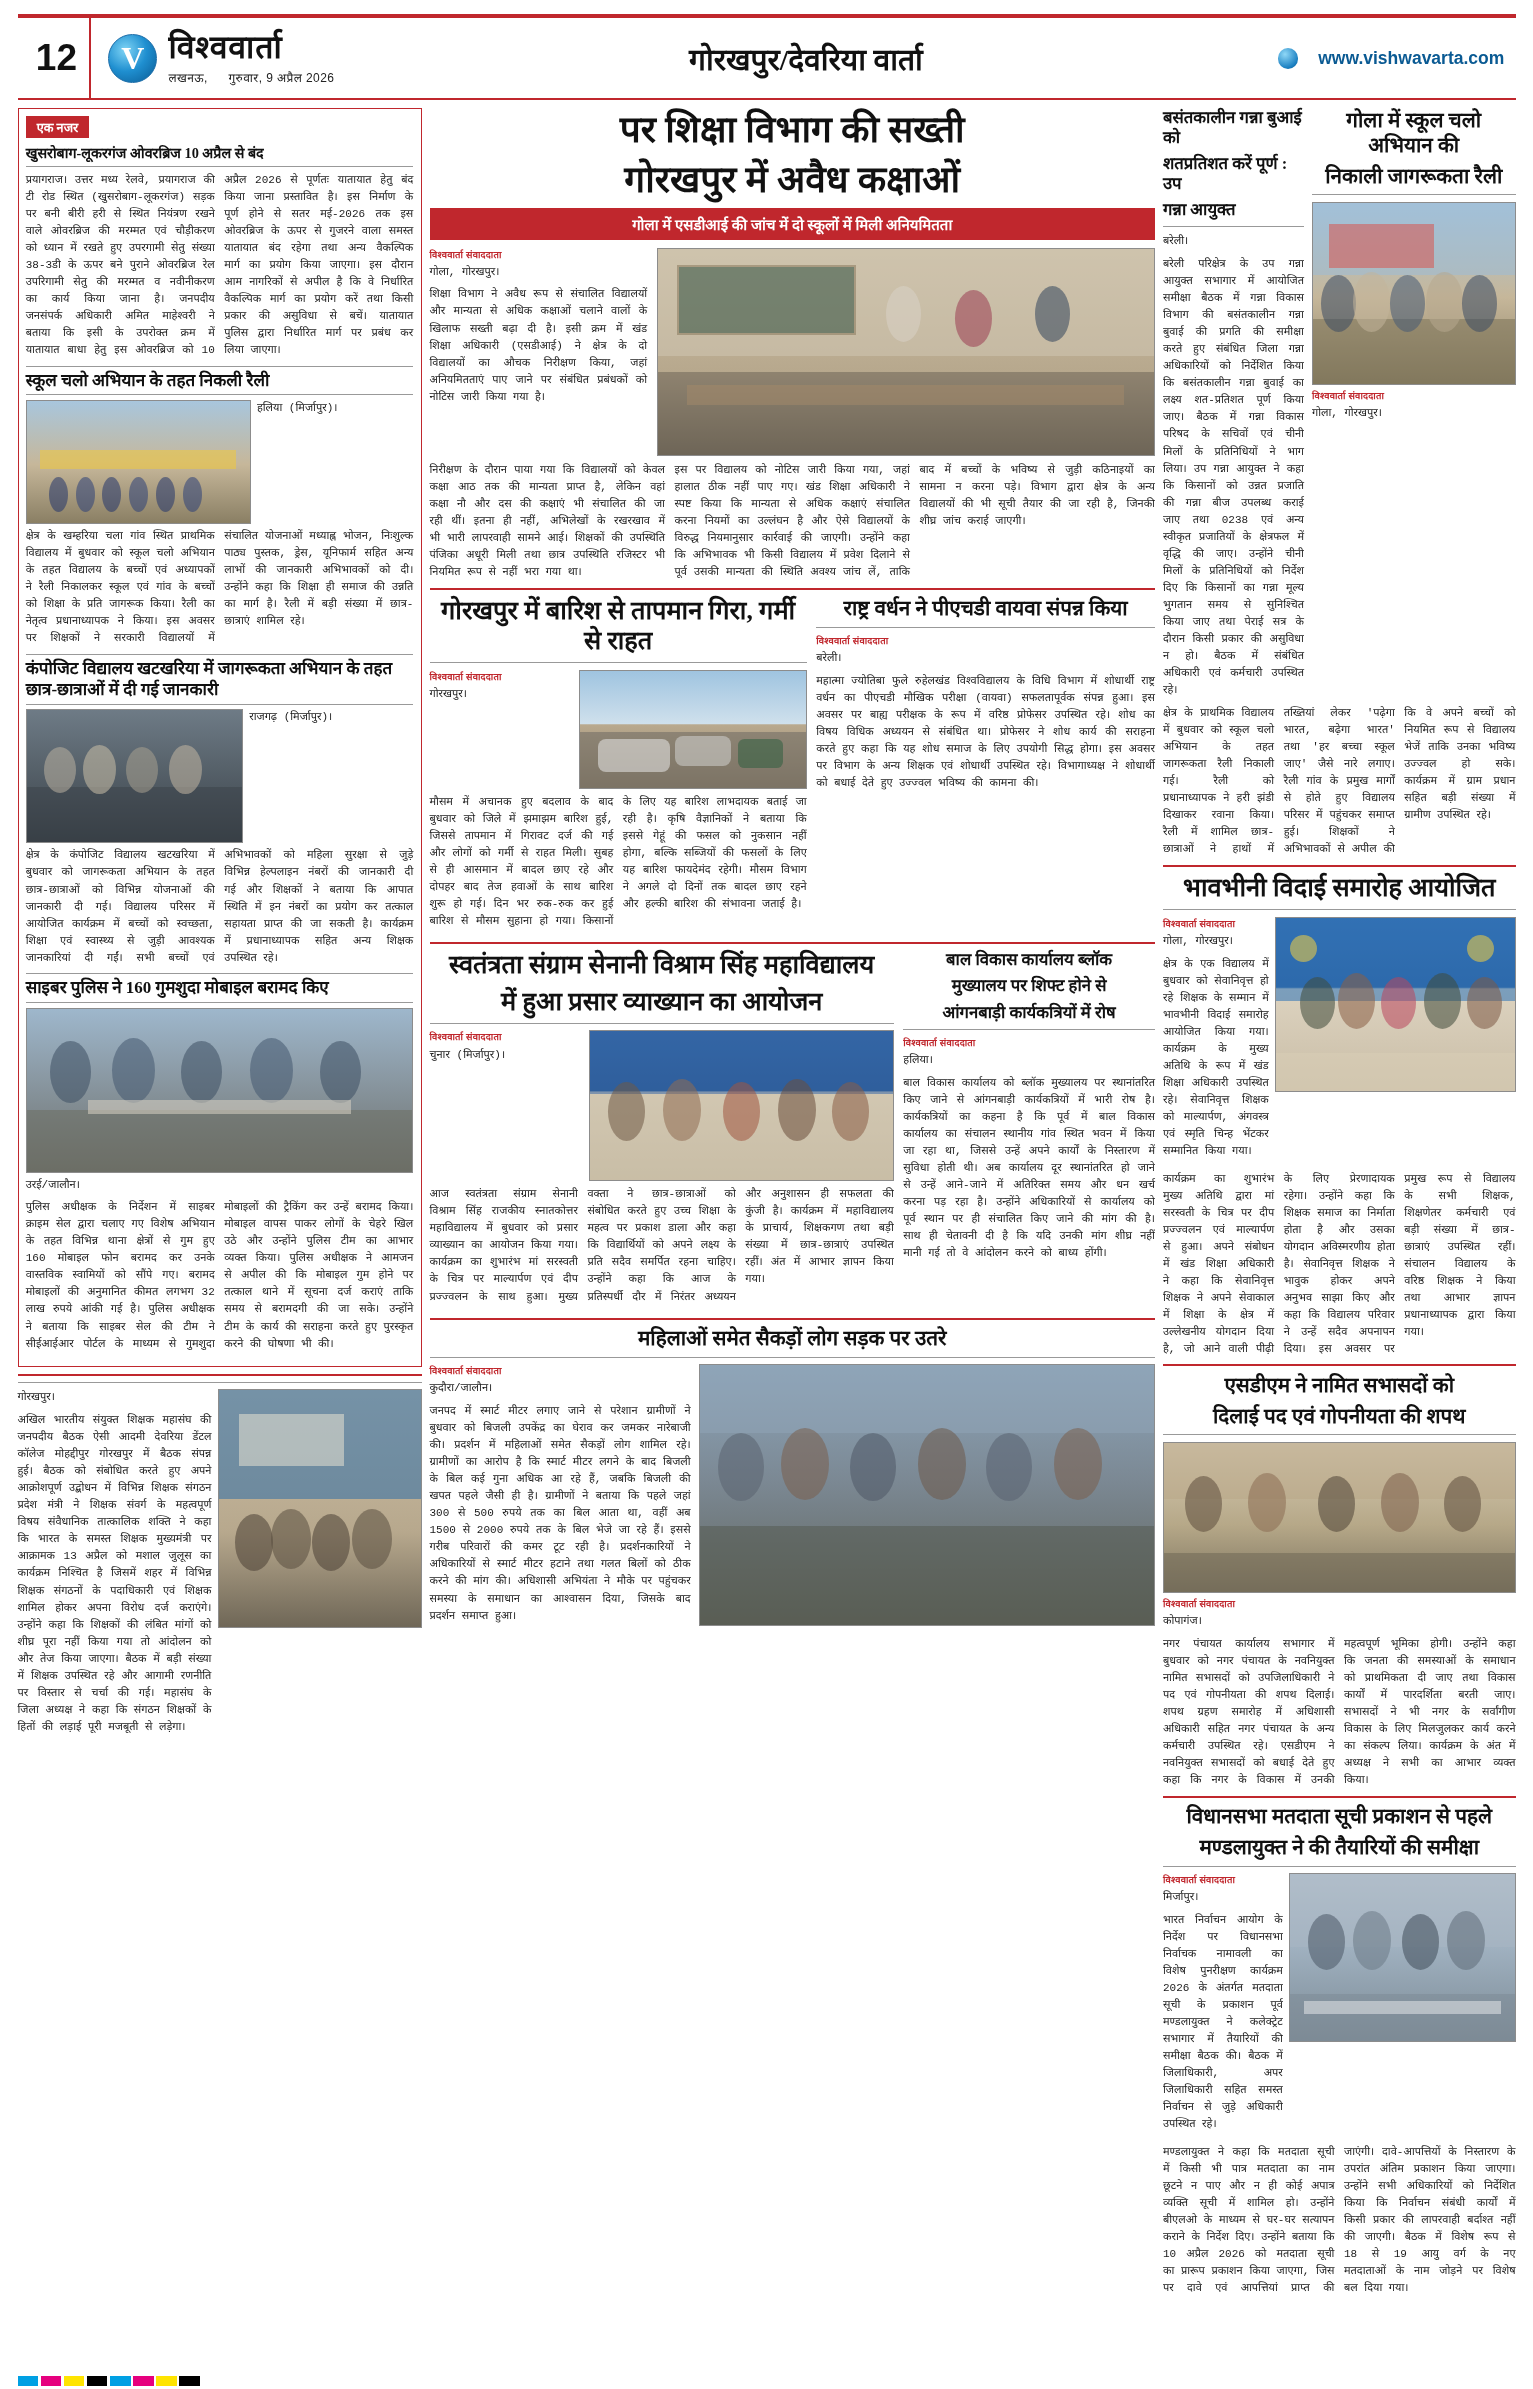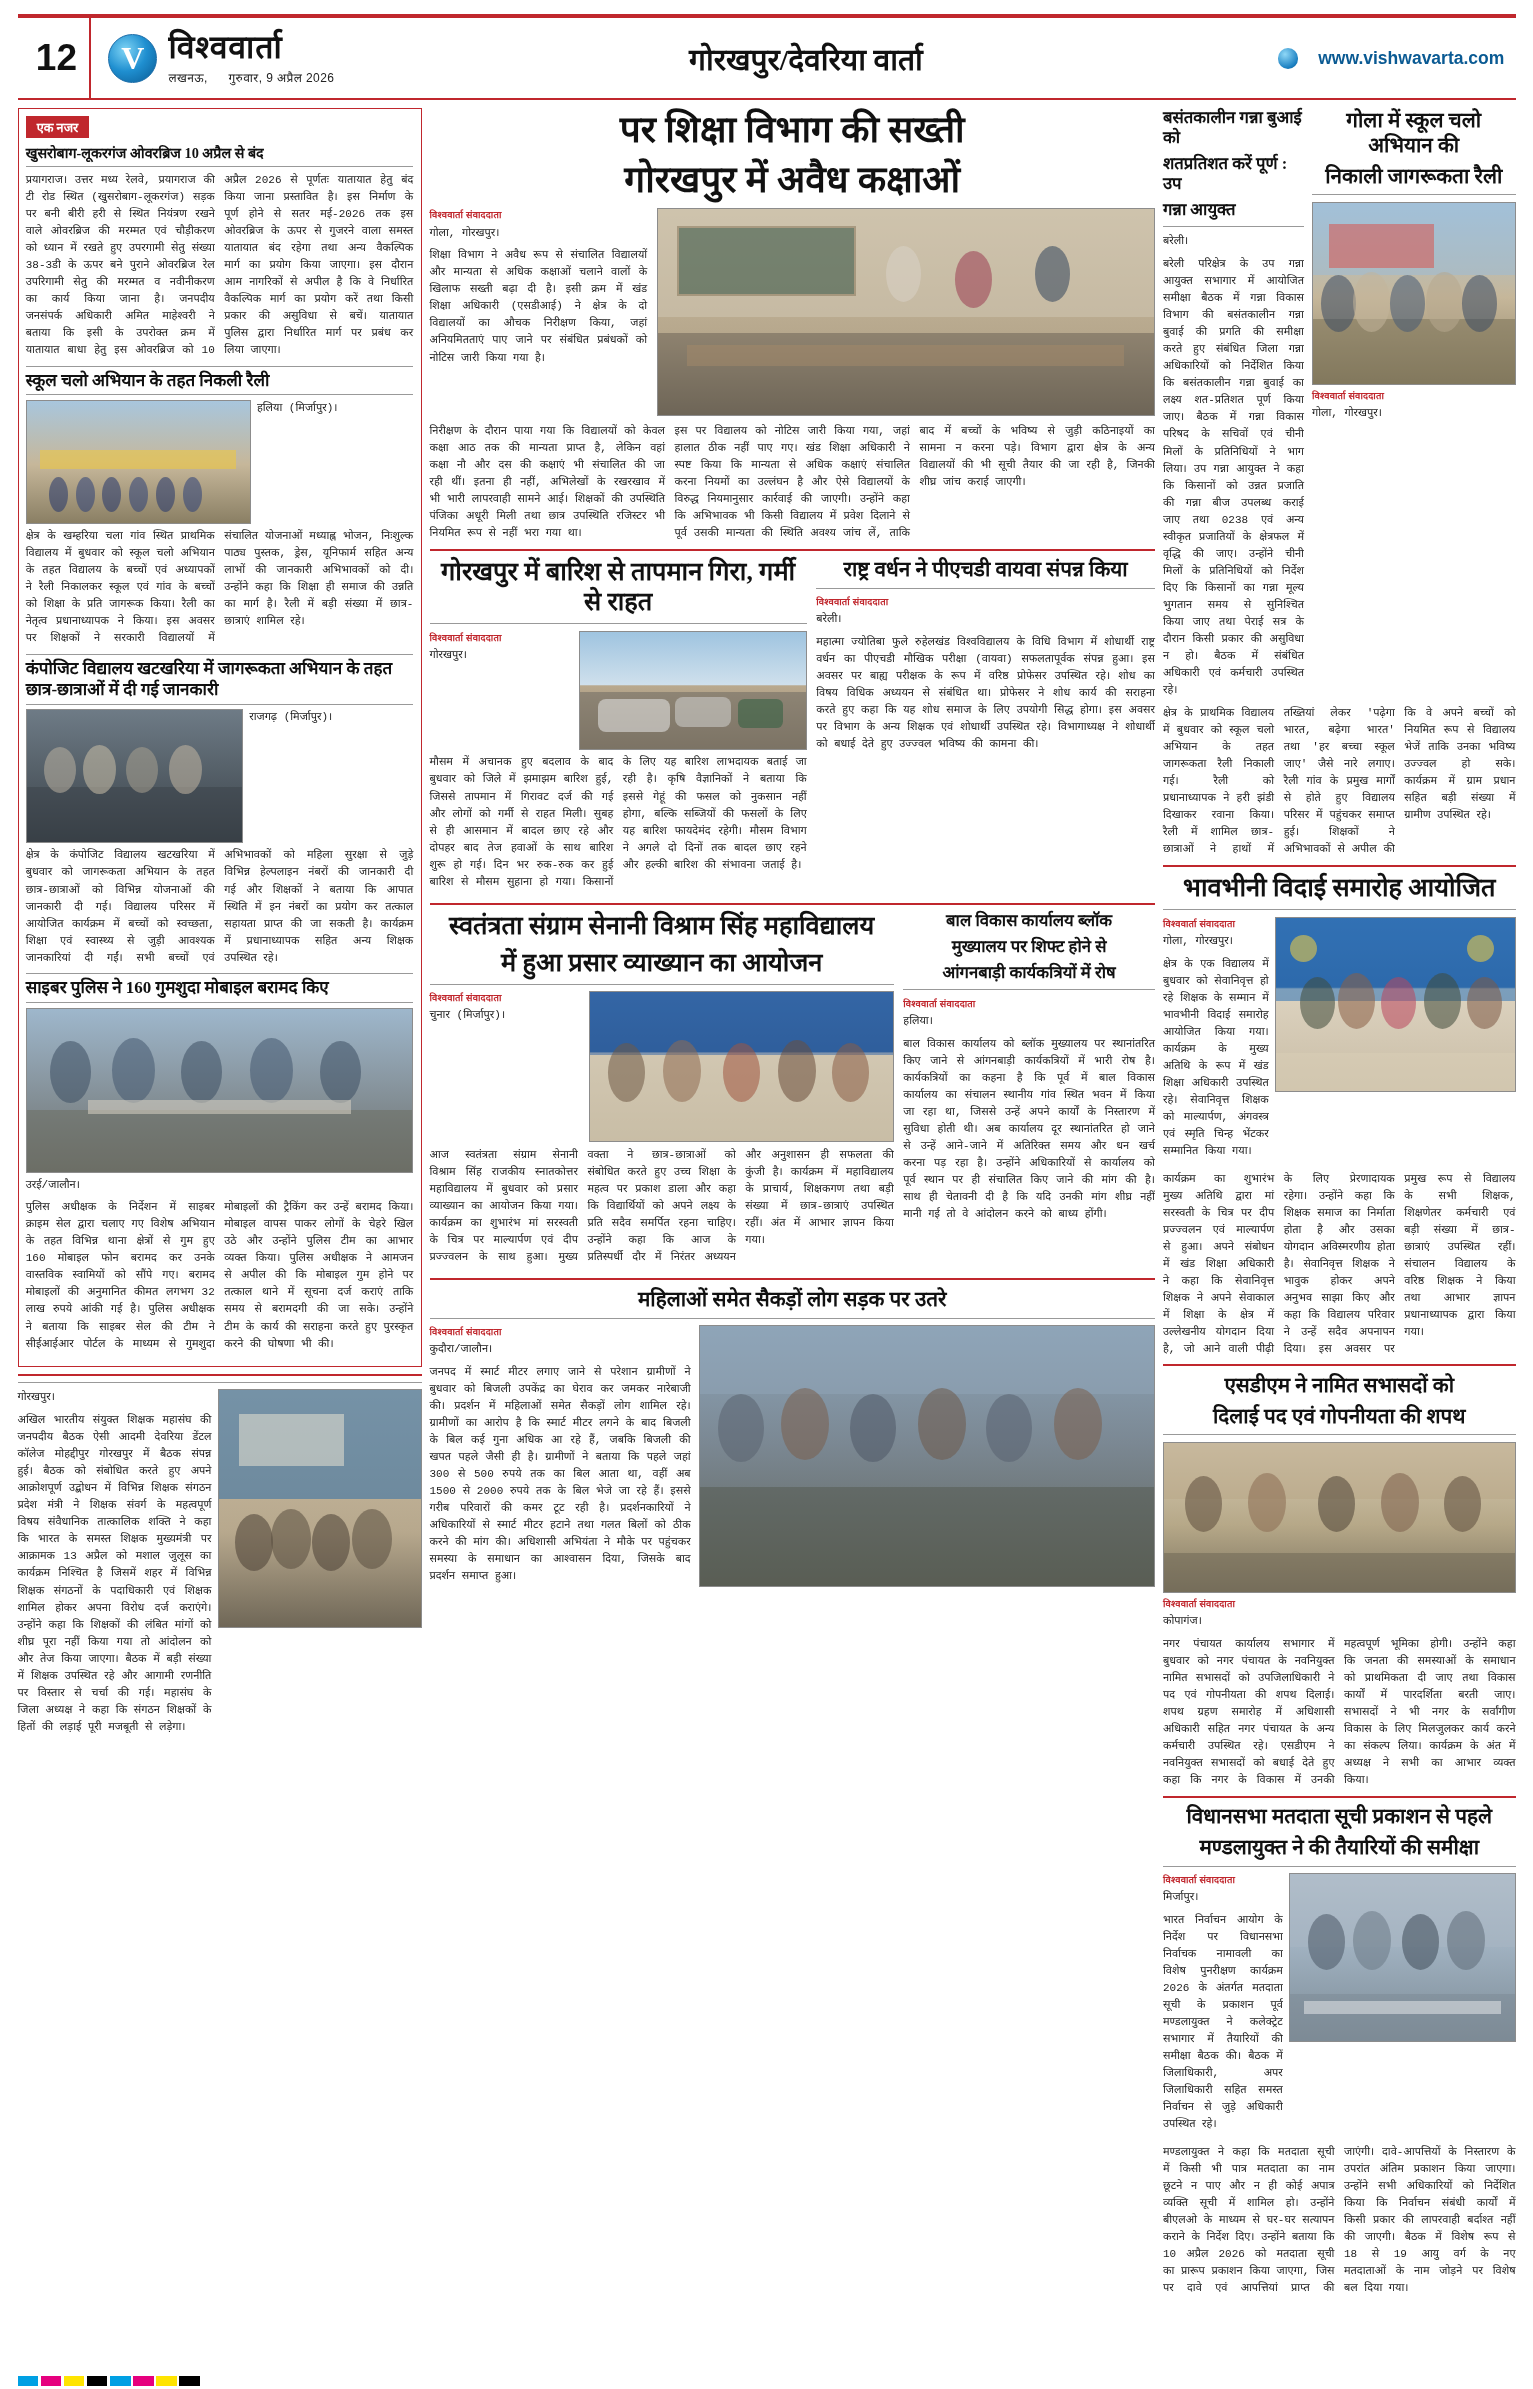--- a/index.html
+++ b/index.html
@@ -252,20 +252,21 @@
             <div class="blob" style="left:66%;top:50%;width:40px;height:60px;background:#5a4e40;"></div>
           </div>
         </div>
       </div>
     </div>
 
     <div class="col col-mid">
 
       <h1 class="head h-xl">पर शिक्षा विभाग की सख्ती</h1>
       <h1 class="head h-xl">गोरखपुर में अवैध कक्षाओं</h1>
+      <div class="redbar">गोला में एसडीआई की जांच में दो स्कूलों में मिली अनियमितता</div>
 
       <div style="display:flex; gap:9.5px;">
         <div style="flex:0 0 30%;">
           <div class="kicker">विश्ववार्ता संवाददाता</div>
           <p class="body"><span>गोला, गोरखपुर।</span></p>
           <p class="body">शिक्षा विभाग ने अवैध रूप से संचालित विद्यालयों और मान्यता से अधिक कक्षाओं चलाने वालों के खिलाफ सख्ती बढ़ा दी है। इसी क्रम में खंड शिक्षा अधिकारी (एसडीआई) ने क्षेत्र के दो विद्यालयों का औचक निरीक्षण किया, जहां अनियमितताएं पाए जाने पर संबंधित प्रबंधकों को नोटिस जारी किया गया है।</p>
         </div>
         <div style="flex:1;">
           <div class="photo ph-room" style="height:208px;">
             <div class="bar" style="left:0;top:0;width:100%;height:52%;background:#cfc6b2;"></div>

